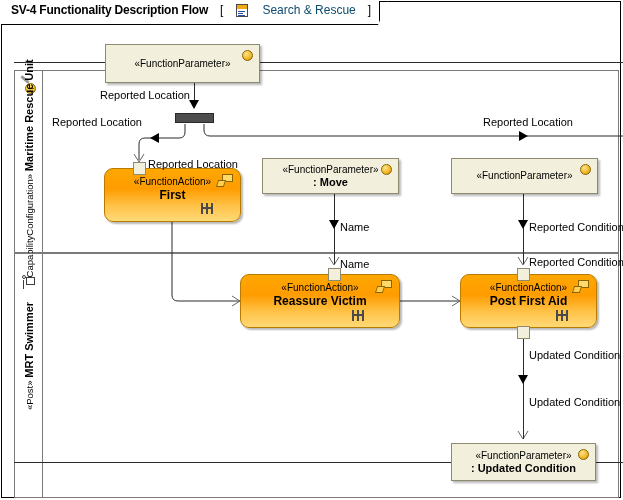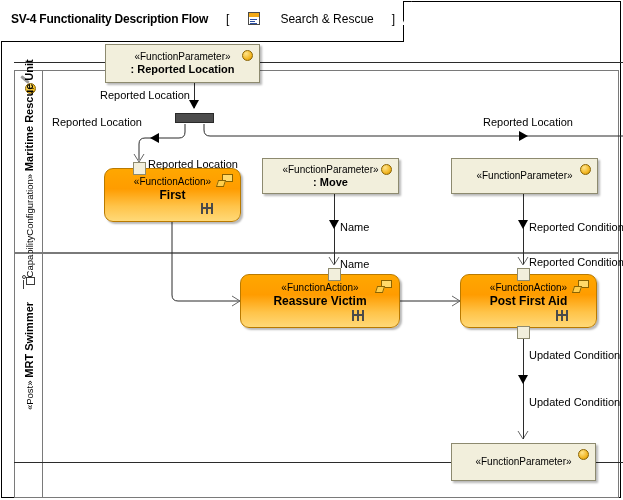--- a/index.html
+++ b/index.html
@@ -24,26 +24,26 @@
     position: absolute;
     left: 1px; top: 1px;
     width: 620px; height: 497px;
     border: 1px solid #000000;
     box-sizing: border-box;
     background: #ffffff;
   }
   .title-tab {
     position: absolute;
     left: 1px; top: 1px;
-    height: 41px;
+    height: 24px;
     box-sizing: border-box;
     padding: 0 8px 5px 10px;
     display: flex;
     align-items: center;
-    gap: 18px;
+    gap: 12px;
     background: #ffffff;
     border-right: 1px solid #000000;
     border-bottom: 1px solid #000000;
     white-space: nowrap;
   }
   .title-tab::after {
     content: "";
     position: absolute;
     right: -9px; top: 0;
     width: 0; height: 0;
@@ -85,21 +85,21 @@
     position: absolute;
     left: 3px;
     height: 1px;
     background: #2b4ea2;
   }
   .pkg-icon .l1 { top: 8px;  width: 7px; }
   .pkg-icon .l2 { top: 10px; width: 5px; }
   .pkg-icon .l3 { top: 12px; width: 7px; }
   .title-proj {
     font-size: 12px;
-    color: #000000;
+    color: #0c4a6e;
   }
 
   
   .lane {
     position: absolute;
     box-sizing: border-box;
     border: 1px solid #7a7a7a;
     background: transparent;
   }
   .lane-header {
@@ -447,21 +447,20 @@
 
   <div class="edge-h" style="left:14px; top:62px; width:91px;"></div>
   <div class="edge-h" style="left:259px; top:62px; width:364px;"></div>
   <div class="edge-h" style="left:14px; top:462px; width:441px;"></div>
 
   <div class="forkbar" style="left:175px; top:113px; width:39px; height:10px;"></div>
 
   <div class="node objnode" style="left:105px; top:44px; width:155px; height:39px;">
     <span class="badge"></span>
     <div class="stereo">«FunctionParameter»</div>
-    <div class="nm">: Reported Location</div>
   </div>
 
   <div class="node actnode" style="left:104px; top:168px; width:137px; height:54px;">
     <div class="stereo">«FunctionAction»</div>
     <div class="nm">First</div>
     <span class="notebadge" style="right:7px; top:5px;">
       <span class="sq"></span>
         <span class="tag"></span>
     </span>
     <span class="rake" style="right:27px; bottom:7px;">
@@ -514,15 +513,16 @@
         <span class="t3"></span>
         <span class="bar"></span>
     </span>
   </div>
   <div class="pin" style="left:517px; top:268px;"></div>
   <div class="pin" style="left:517px; top:326px;"></div>
 
   <div class="node objnode" style="left:451px; top:443px; width:145px; height:38px;">
     <span class="badge"></span>
     <div class="stereo">«FunctionParameter»</div>
+    <div class="nm">: Updated Condition</div>
   </div>
 
 </div>
 
 </body></html>

